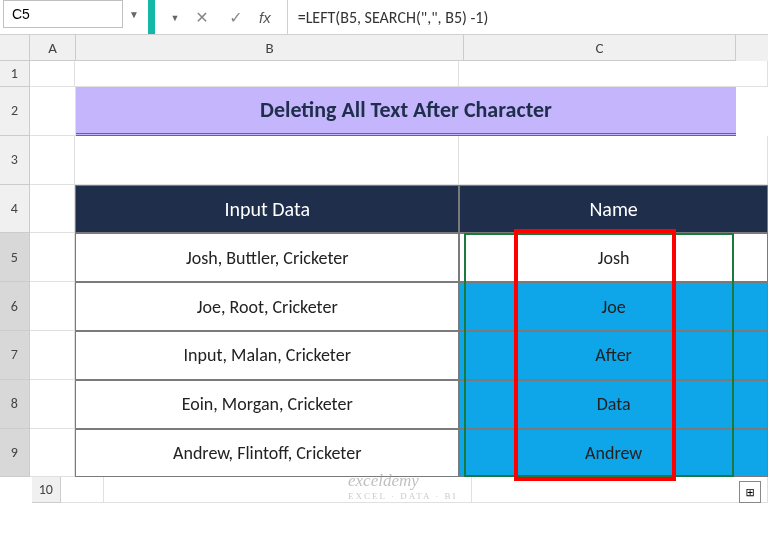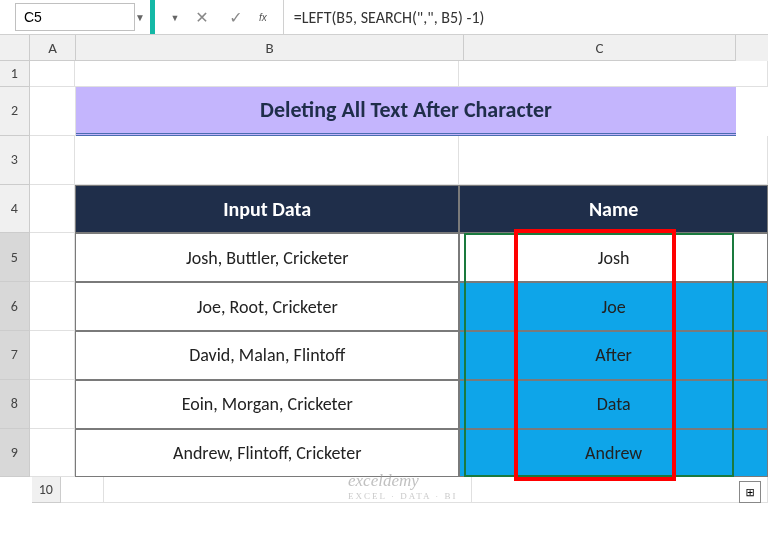--- a/index.html
+++ b/index.html
@@ -18,23 +18,23 @@
       align-items: center;
       height: 35px;
       border-bottom: 1px solid #d0d0d0;
       background: #fff;
       padding: 0;
     }
     .name-box {
       width: 155px;
       height: 100%;
       display: flex;
-      align-items: center;
-      border-right: 5px solid #14b8a6;
-      padding: 12px;
+      align-items: flex-start;
+      border-right: 7px solid #14b8a6;
+      padding: 0;
     }
     .name-box-input {
       width: 120px;
       height: 28px;
       border: 1px solid #c0c0c0;
       padding: 0 8px;
       font-size: 14px;
       background: #fff;
       margin-left: 3px;
     }
@@ -58,21 +58,21 @@
       height: 100%;
       display: flex;
       align-items: center;
       justify-content: center;
       color: #888;
       font-size: 16px;
     }
     .fx-btn.dd { font-size: 9px; color: #666; width: 20px; }
     .fx-label {
       font-style: italic;
-      font-size: 10px;
+      font-size: 15px;
       color: #555;
       margin: 0 6px;
       font-family: Liberation Sans, sans-serif;
       text-align: center;
     }
     .formula-input {
       flex: 1;
       height: 100%;
       padding: 0 10px;
       font-size: 16px;
@@ -157,21 +157,21 @@
       color: #1f2e4a;
       border: none;
       border-bottom: 3px double #4a6db0;
       position: relative;
     }
     
     
     .th-cell {
       background: #1f2e4a;
       color: #fff;
-      font-weight: bold;
+      font-weight: normal;
       font-size: 20px;
       border: 1px solid #7a7a7a;
     }
     
     
     .data-cell {
       border: 1px solid #7a7a7a;
       font-size: 18px;
       color: #222;
     }
@@ -305,21 +305,21 @@
     <div class="row">
       <div class="row-h sel">6</div>
       <div class="cell cell-a"></div>
       <div class="cell cell-b data-cell">Joe, Root, Cricketer</div>
       <div class="cell cell-c data-cell sel-cell">Joe</div>
     </div>
 
     <div class="row">
       <div class="row-h sel">7</div>
       <div class="cell cell-a"></div>
-      <div class="cell cell-b data-cell">David, Malan, Flintoff</div>
+      <div class="cell cell-b data-cell">Input, Malan, Cricketer</div>
       <div class="cell cell-c data-cell sel-cell">After</div>
     </div>
 
     <div class="row">
       <div class="row-h sel">8</div>
       <div class="cell cell-a"></div>
       <div class="cell cell-b data-cell">Eoin, Morgan, Cricketer</div>
       <div class="cell cell-c data-cell sel-cell">Data</div>
     </div>
 

